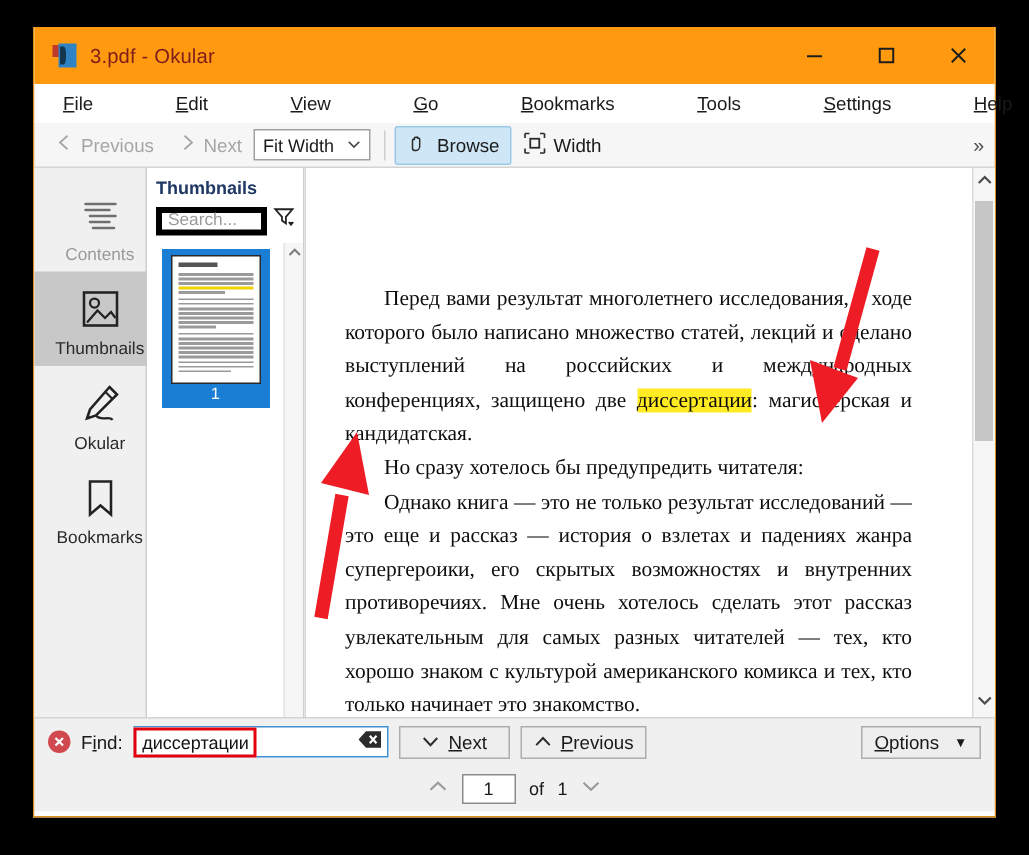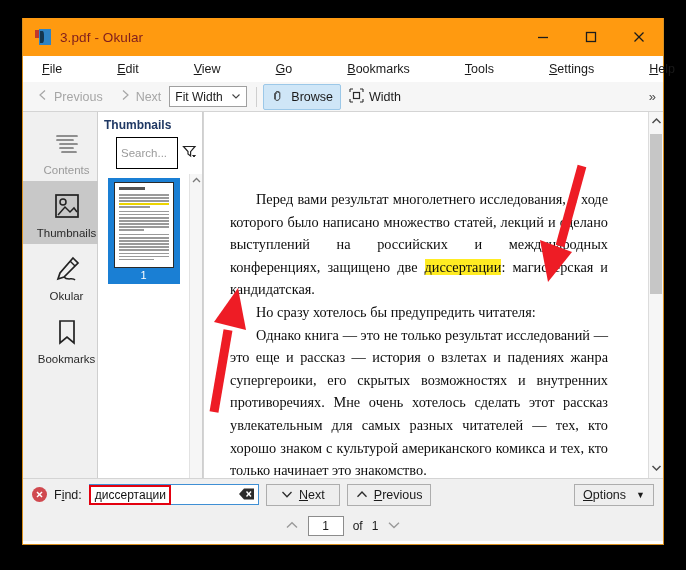--- a/index.html
+++ b/index.html
@@ -181,27 +181,27 @@
     color: #1f3864;
     padding: 6px 0 5px 6px;
   }
   .thumbs-search-row {
     display: flex; align-items: center;
     gap: 4px;
     padding: 0 5px 5px 6px;
   }
   .thumbs-search {
     flex: 1 1 auto;
-    height: 32px;
-    border: 1px solid #000000;
+    height: 19px;
+    border: 4px solid #000000;
     background: #ffffff;
     font-size: 11.5px;
     color: #9a9a9a;
     padding: 0 4px;
-    display: flex; align-items: center; margin-left: 12px;
+    display: flex; align-items: center;
   }
   .thumbs-list {
     flex: 1 1 auto;
     position: relative;
     min-height: 0;
     display: flex;
   }
   .thumbs-scroll-col {
     flex: 1 1 auto;
     position: relative;

